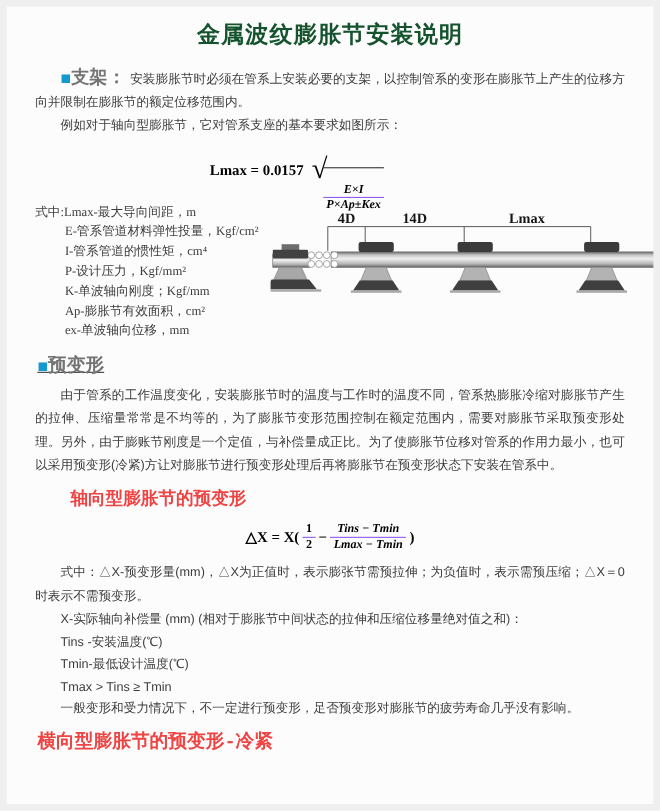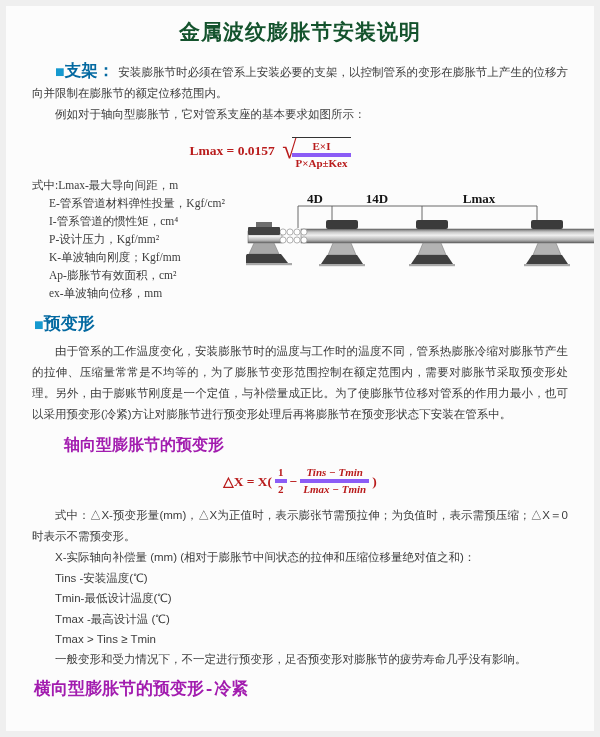--- a/index.html
+++ b/index.html
@@ -31,78 +31,78 @@
   }
   p.body-para { text-align:justify; }
   .indent { text-indent:2em; }
   .sec-marker {
     color:#1599cf;
     font-size:16px;
     font-weight:bold;
     vertical-align:-1px;
   }
   .sec-label {
-    color:#0369a1;
+    color:#737373;
     font-size:16.5px;
     font-weight:bold;
     margin-right:4px;
   }
-  .section-head { margin:10px 0 4px 2px; line-height:24px; }
+  .section-head { margin:10px 0 4px 2px; line-height:24px;text-decoration:underline; }
   .sub-head {
-    color:#a21caf;
+    color:#ef4444;
     font-size:16px;
     font-weight:bold;
     line-height:24px;
     margin:8px 0 2px 32px;
   }
   .sub-head.flush { margin-left:2px; font-size:17px;font-family:Liberation Mono, monospace; }
 
   
   .formula {
     font-family:"Liberation Serif", serif;
     font-weight:bold;
-    color:#b91c1c;
+    color:#000000;
     font-size:13.5px;
     text-align:center;
     margin:9px 0;
   }
   .formula .plain { vertical-align:middle; }
   .frac {
     display:inline-flex;
     flex-direction:column;
     vertical-align:middle;
     font-size:11px;
     line-height:13px;
     text-align:center;
     margin:0 3px;
   }
-  .frac .den { border-top:4px solid #8b5cf6; }
+  .frac .den { border-top:1px solid #8b5cf6; }
   .frac .num, .frac .den { padding:0 3px; }
   .frac.ital { font-style:italic; font-weight:bold; }
   .radical {
     display:inline-block;
     font-size:26px;
     font-weight:normal;
     vertical-align:middle;
     line-height:20px;
     margin:0 -4px 0 4px;
     position:relative; top:-1px;
   }
   .rootgroup {
     display:inline-block;
     border-top:1.6px solid #333;
     vertical-align:middle;
-    padding-top:2px;
-    position:relative; top:3px;
+    padding-top:13px;
+    position:relative; top:18px;font-style:italic;
   }
   .rootgroup .frac { margin:0; }
 
   
   .defs { line-height:18px; margin-top:4px;font-family:Liberation Serif, serif; }
-  .defs .def-line { margin-left:17px; }
+  .defs .def-line { margin-left:27px; }
   .defs .def-intro { margin-left:0; }
   .defs .wide { margin-left:24px; }
 
   .temps { margin-left:2em; }
   .temps div { line-height:20.5px; }
 
   
   .diagram {
     position:absolute;
     left:240px; top:186px;
@@ -151,21 +151,20 @@
         <span class="num">Tins − Tmin</span>
         <span class="den">Lmax − Tmin</span>
         </span><span class="plain">)</span>
     </div>
 
     <p class="body-para indent">式中：△X-预变形量(mm)，△X为正值时，表示膨张节需预拉伸；为负值时，表示需预压缩；△X＝0时表示不需预变形。</p>
     <p class="body-para indent" style="line-height:20.5px;">X-实际轴向补偿量 (mm) (相对于膨胀节中间状态的拉伸和压缩位移量绝对值之和)：</p>
     <div class="temps">
       <div>Tins -安装温度(℃)</div>
       <div>Tmin-最低设计温度(℃)</div>
-      <div>Tmax -最高设计温 (℃)</div>
       <div>Tmax &gt; Tins ≥ Tmin</div>
     </div>
     <p class="body-para indent" style="line-height:20.5px;font-family:Liberation Mono, monospace;">一般变形和受力情况下，不一定进行预变形，足否预变形对膨胀节的疲劳寿命几乎没有影响。</p>
 
     <div class="sub-head flush">横向型膨胀节的预变形-冷紧</div>
 
   </div>
 
   <svg class="diagram" viewBox="0 0 352 104" xmlns="http://www.w3.org/2000/svg">
     <defs>

